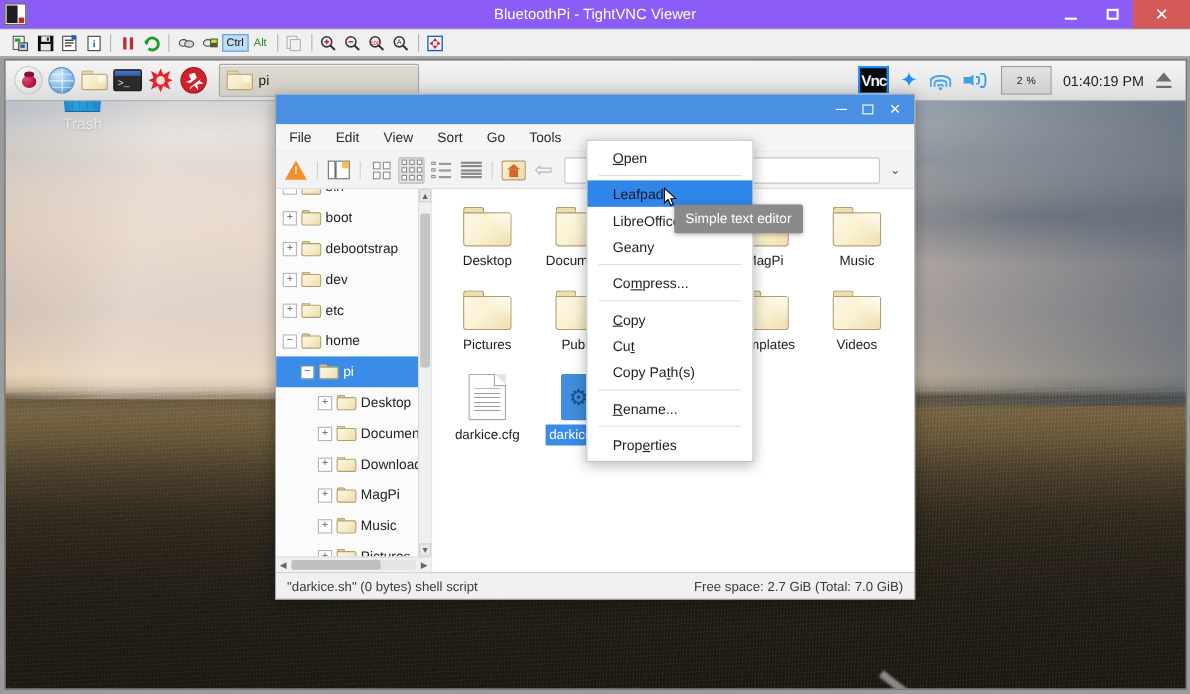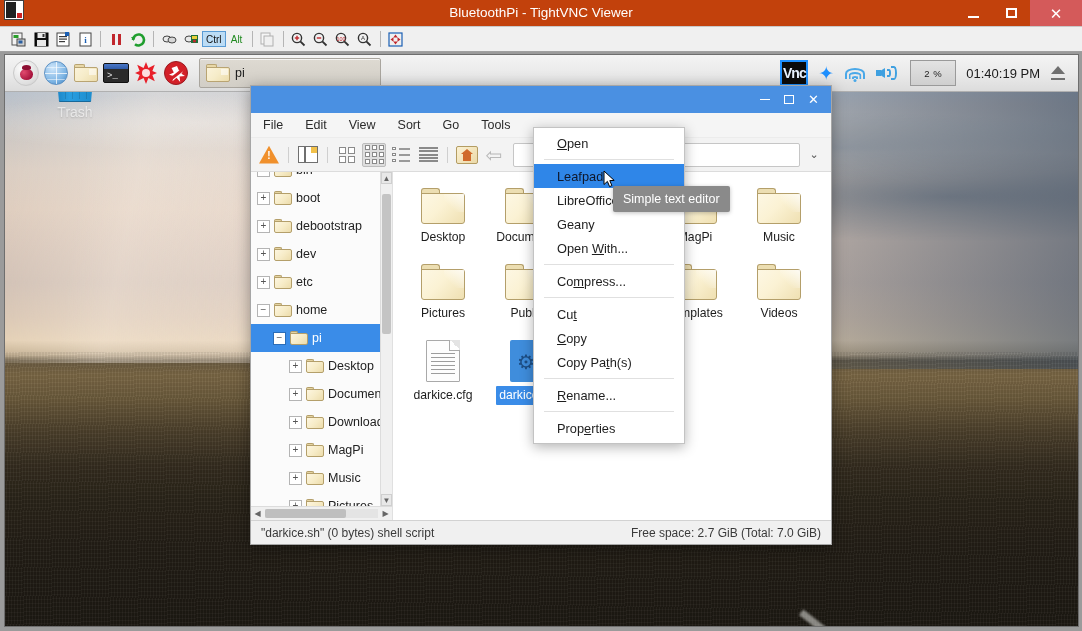--- a/index.html
+++ b/index.html
@@ -13,22 +13,22 @@
 
   
   #vnc-window {
     position:absolute; left:0; top:0; width:1082px; height:631px;
     background:#9b9b9b;
     display:flex; flex-direction:column;
   }
 
   
   #vnc-titlebar {
-    height:26px; flex:0 0 26px; background:#c2410c;
-    display:flex; position:relative;gap:36px;
+    height:26px; flex:0 0 26px; background:#8b5cf6;
+    display:flex; align-items:center; position:relative;gap:36px;
   }
   #vnc-appicon {
     width:20px; height:20px; margin-left:4px;
     background:#ffffff; border:1px solid #404040;
     position:relative; overflow:hidden; flex:0 0 20px;
   }
   #vnc-appicon .vncmark {
     position:absolute; left:1px; top:1px; width:10px; height:16px;
     background:#202020;
   }
@@ -1096,33 +1096,30 @@
         <div class="ctx-sep"></div>
         <div class="ctx-item highlight">
           <span>Leafpad</span>
         </div>
         <div class="ctx-item">
           <span>LibreOffice</span>
         </div>
         <div class="ctx-item">
           <span>Geany</span>
         </div>
-        <div class="ctx-item">
-          <span>Open <u>W</u>ith...</span>
-        </div>
         <div class="ctx-sep"></div>
         <div class="ctx-item">
           <span>Co<u>m</u>press...</span>
         </div>
         <div class="ctx-sep"></div>
         <div class="ctx-item">
+          <span><u>C</u>opy</span>
+        </div>
+        <div class="ctx-item">
           <span>Cu<u>t</u></span>
-        </div>
-        <div class="ctx-item">
-          <span><u>C</u>opy</span>
         </div>
         <div class="ctx-item">
           <span>Copy Pa<u>t</u>h(s)</span>
         </div>
         <div class="ctx-sep"></div>
         <div class="ctx-item">
           <span><u>R</u>ename...</span>
         </div>
         <div class="ctx-sep"></div>
         <div class="ctx-item">

